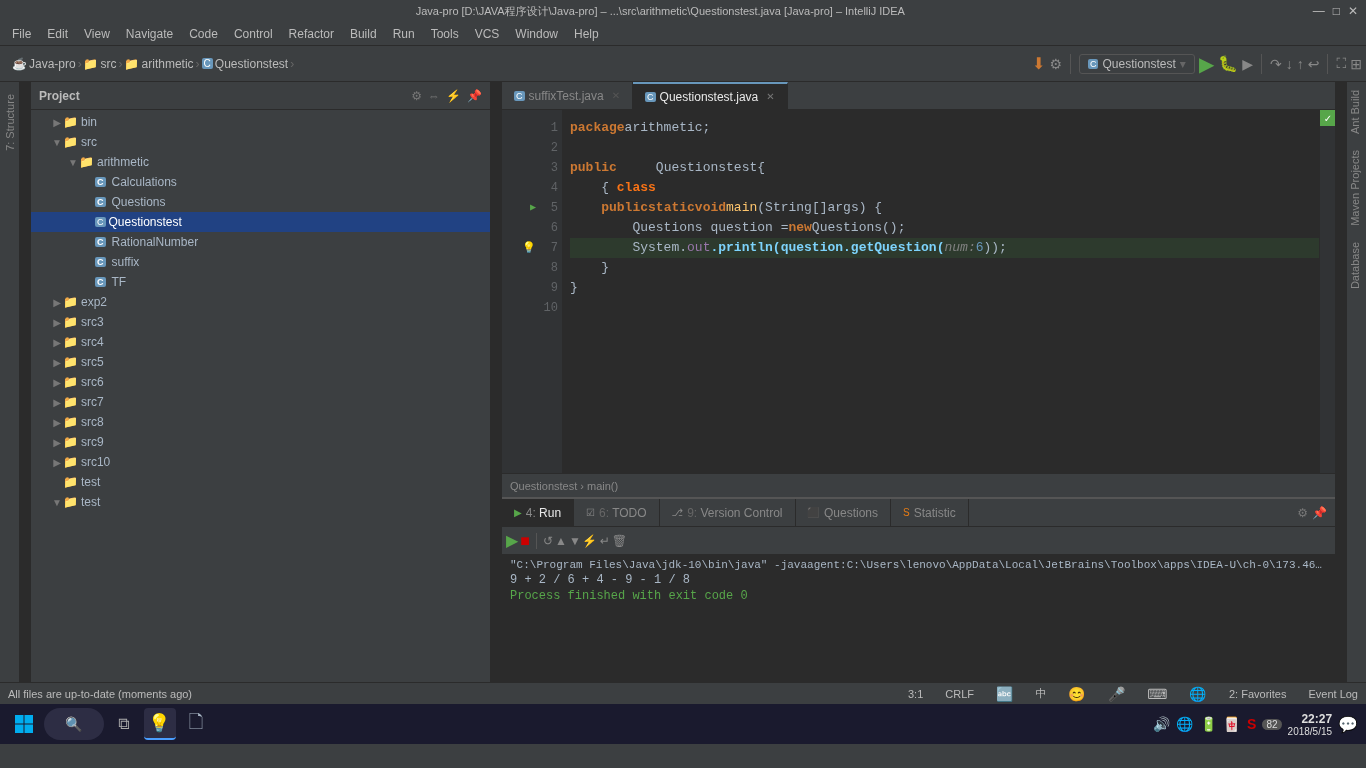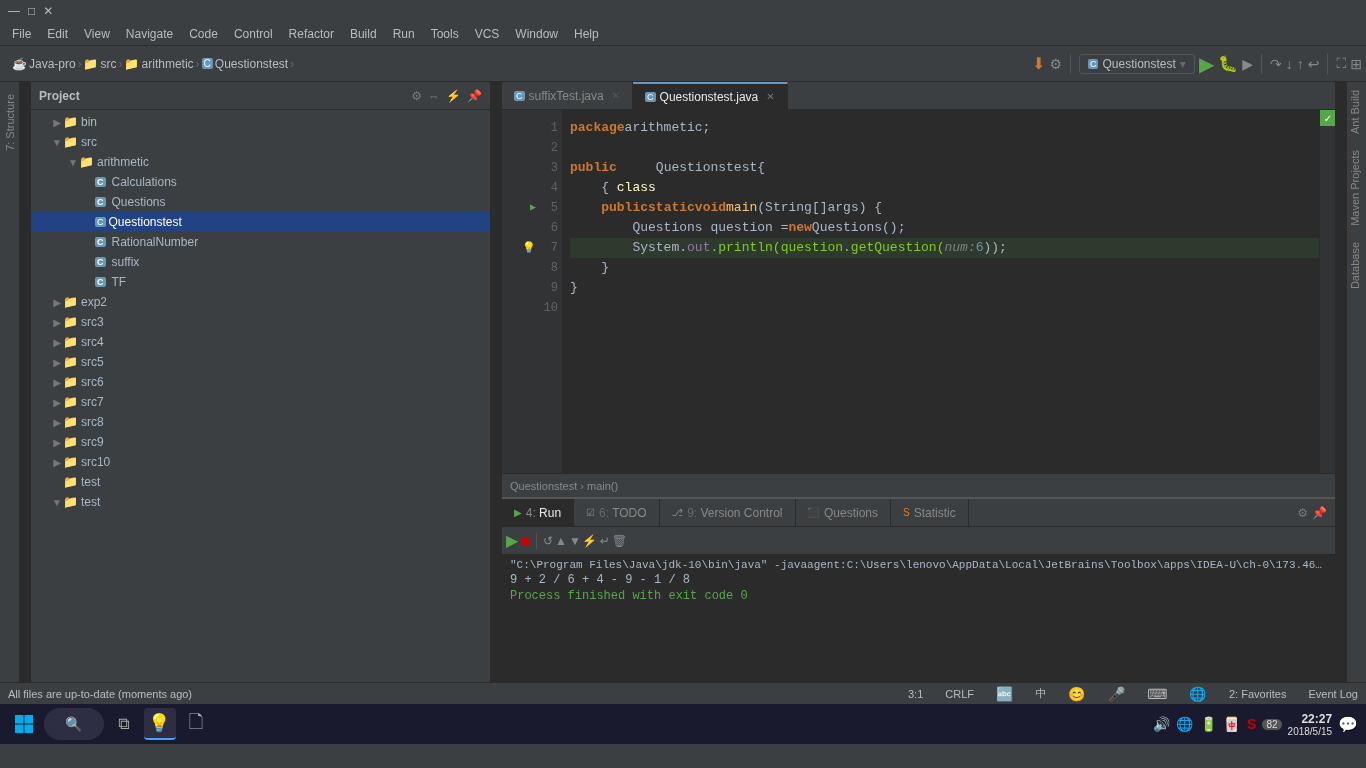--- a/index.html
+++ b/index.html
@@ -65,20 +65,21 @@
     
     
     ::-webkit-scrollbar { width: 8px; height: 8px; }
     ::-webkit-scrollbar-track { background: #3c3f41; }
     ::-webkit-scrollbar-thumb { background: #555; border-radius: 4px; }
   </style>
 </head>
 <body>
 
 <div id="title-bar">
+  <span style="font-size:11px; color:#bbb; flex:1; text-align:center;">Java-pro [D:\JAVA程序设计\Java-pro] – ...\src\arithmetic\Questionstest.java [Java-pro] – IntelliJ IDEA</span>
   <div style="display:flex; gap:8px;">
     <span style="cursor:pointer; color:#bbb; font-size:12px;">—</span>
     <span style="cursor:pointer; color:#bbb; font-size:12px;">□</span>
     <span style="cursor:pointer; color:#bbb; font-size:12px;">✕</span>
   </div>
 </div>
 
 <div id="menu-bar">
   <span class="menu-item">File</span>
   <span class="menu-item">Edit</span>
@@ -332,21 +333,21 @@
 
         <div style="height:20px; display:flex; align-items:center;">
           <span style="color:#cc7832; font-weight:bold;">package</span>
             <span style="color:#a9b7c6;"> arithmetic;</span>
         </div>
 
         <div style="height:20px;"></div>
 
         <div style="height:20px; display:flex; align-items:center;">
           <span style="color:#cc7832; font-weight:bold;">public</span>
-          <span style="color:#fef9c3; font-weight:normal;margin-top:40px;"> class</span>
+          <span style="color:#f97316; font-weight:bold;margin-top:40px;"> class</span>
           <span style="color:#a9b7c6;"> Questionstest </span>
           <span style="color:#a9b7c6;">{</span>
         </div>
 
         <div style="height:20px; display:flex; align-items:center;">
           <span style="color:#a9b7c6;">&nbsp;&nbsp;&nbsp;&nbsp;{</span>
         </div>
 
         <div style="height:20px; display:flex; align-items:center;">
           <span style="color:#a9b7c6;">&nbsp;&nbsp;&nbsp;&nbsp;</span>
@@ -363,21 +364,21 @@
 
         <div style="height:20px; display:flex; align-items:center;">
           <span style="color:#a9b7c6;">&nbsp;&nbsp;&nbsp;&nbsp;&nbsp;&nbsp;&nbsp;&nbsp;Questions question = </span>
           <span style="color:#cc7832; font-weight:bold;">new</span>
           <span style="color:#a9b7c6;"> Questions();</span>
         </div>
 
         <div style="height:20px; display:flex; align-items:center; background:#2d3a2d; width:100%;">
           <span style="color:#a9b7c6;">&nbsp;&nbsp;&nbsp;&nbsp;&nbsp;&nbsp;&nbsp;&nbsp;System.</span>
           <span style="color:#9876aa;">out</span>
-          <span style="color:#84cc16;">.println(question.getQuestion(</span>
+          <span style="color:#7dd3fc;font-weight:bold;">.println(question.getQuestion(</span>
           <span style="color:#808080; font-style:italic;">num:</span>
           <span style="color:#6897bb;"> 6</span>
           <span style="color:#a9b7c6;">));</span>
         </div>
 
         <div style="height:20px; display:flex; align-items:center;">
           <span style="color:#a9b7c6;">&nbsp;&nbsp;&nbsp;&nbsp;}</span>
         </div>
 
         <div style="height:20px; display:flex; align-items:center;">

